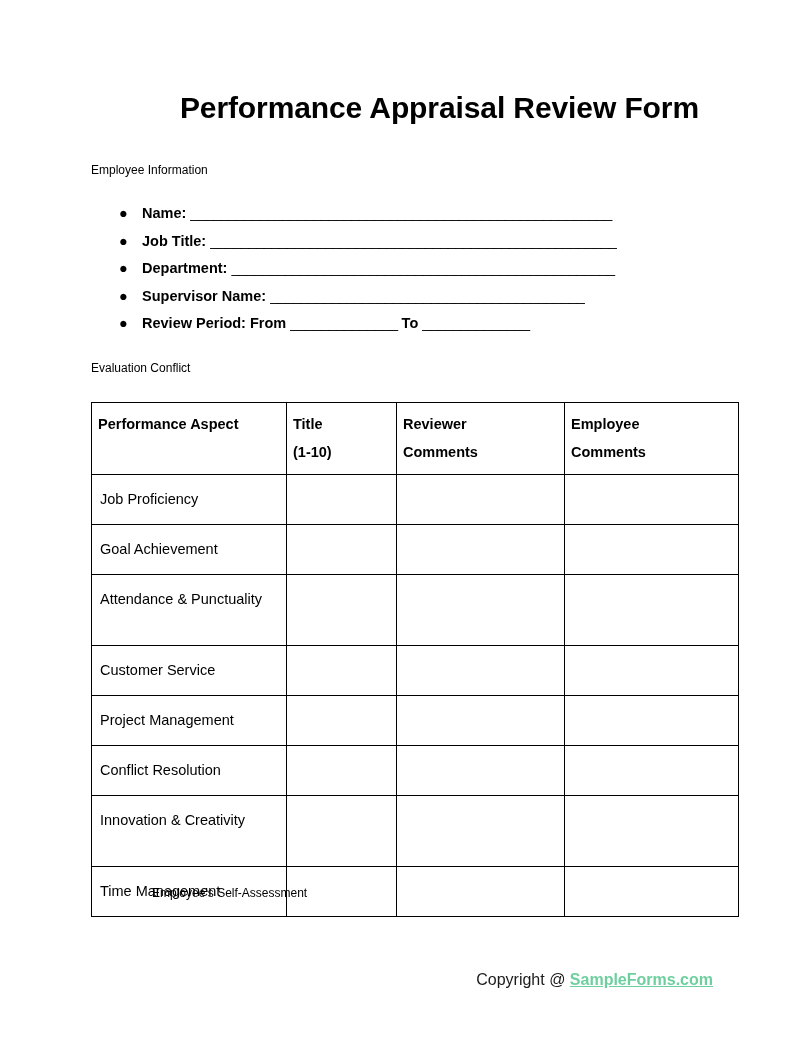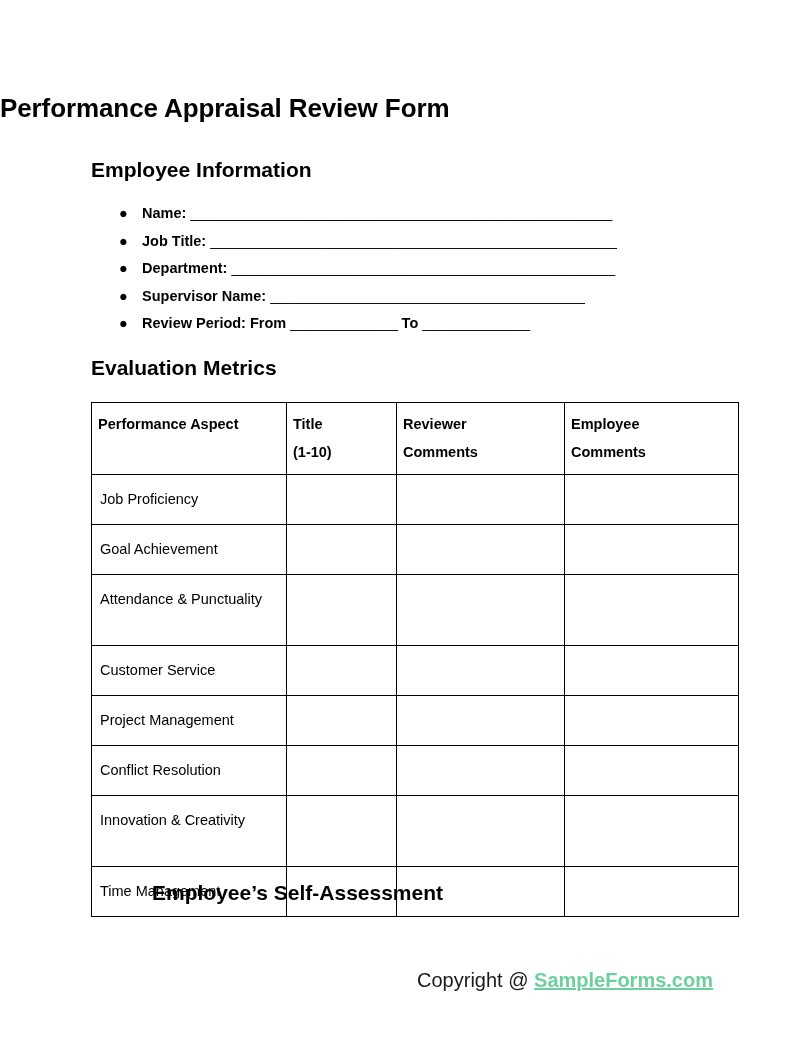--- a/index.html
+++ b/index.html
@@ -23,33 +23,33 @@
     height: 1040px;
     background: #ffffff;
   }
 
   
   .doc-title {
     position: absolute;
     left: 0;
     top: 88px;
     width: 699px;
-    text-align: left;
-    font-size: 26px;
+    text-align: right;
+    font-size: 30px;
     font-weight: bold;
     letter-spacing: -0.1px;
     line-height: 40px;
     color: #000000;
   }
 
   
   .section-heading {
     position: absolute;
-    font-size: 21px;
-    font-weight: bold;
+    font-size: 12px;
+    font-weight: normal;
     color: #000000;
     line-height: 20px;
   }
   #sec-employee-info { left: 91px; top: 160px; }
   #sec-eval-metrics  { left: 91px; top: 358px; }
   #sec-self-assess   { left: 108px; top: 883px; padding-left: 44px; }
 
   
   .info-list {
     position: absolute;
@@ -124,21 +124,21 @@
   .metrics-table tr.single-row td { height: 21px; }
   .metrics-table tr.double-row td { height: 48px; }
 
   
   .footer {
     position: absolute;
     left: 0;
     top: 969px;
     width: 713px;
     text-align: right;
-    font-size: 20px;
+    font-size: 16px;
     line-height: 22px;
     color: #1a1a1a;
   }
   .footer .copy-text {
     font-weight: normal;
   }
   .footer .site-link {
     font-weight: bold;
     text-decoration: underline;
     color: #6ECF9E;
@@ -176,21 +176,21 @@
     </li>
     <li class="info-item">
       <span class="bullet">●</span>
       <span>Review Period: From</span>
       <span class="fill">______________</span>
       <span>To</span>
       <span class="fill">______________</span>
     </li>
   </ul>
 
-  <div class="section-heading" id="sec-eval-metrics">Evaluation Metrics</div>
+  <div class="section-heading" id="sec-eval-metrics">Evaluation Conflict</div>
 
   <table class="metrics-table">
     <thead>
       <tr>
         <th class="col-aspect">
           <div>Performance Aspect</div>
         </th>
         <th class="col-score">
           <div>Title</div>
           <div>(1-10)</div>

